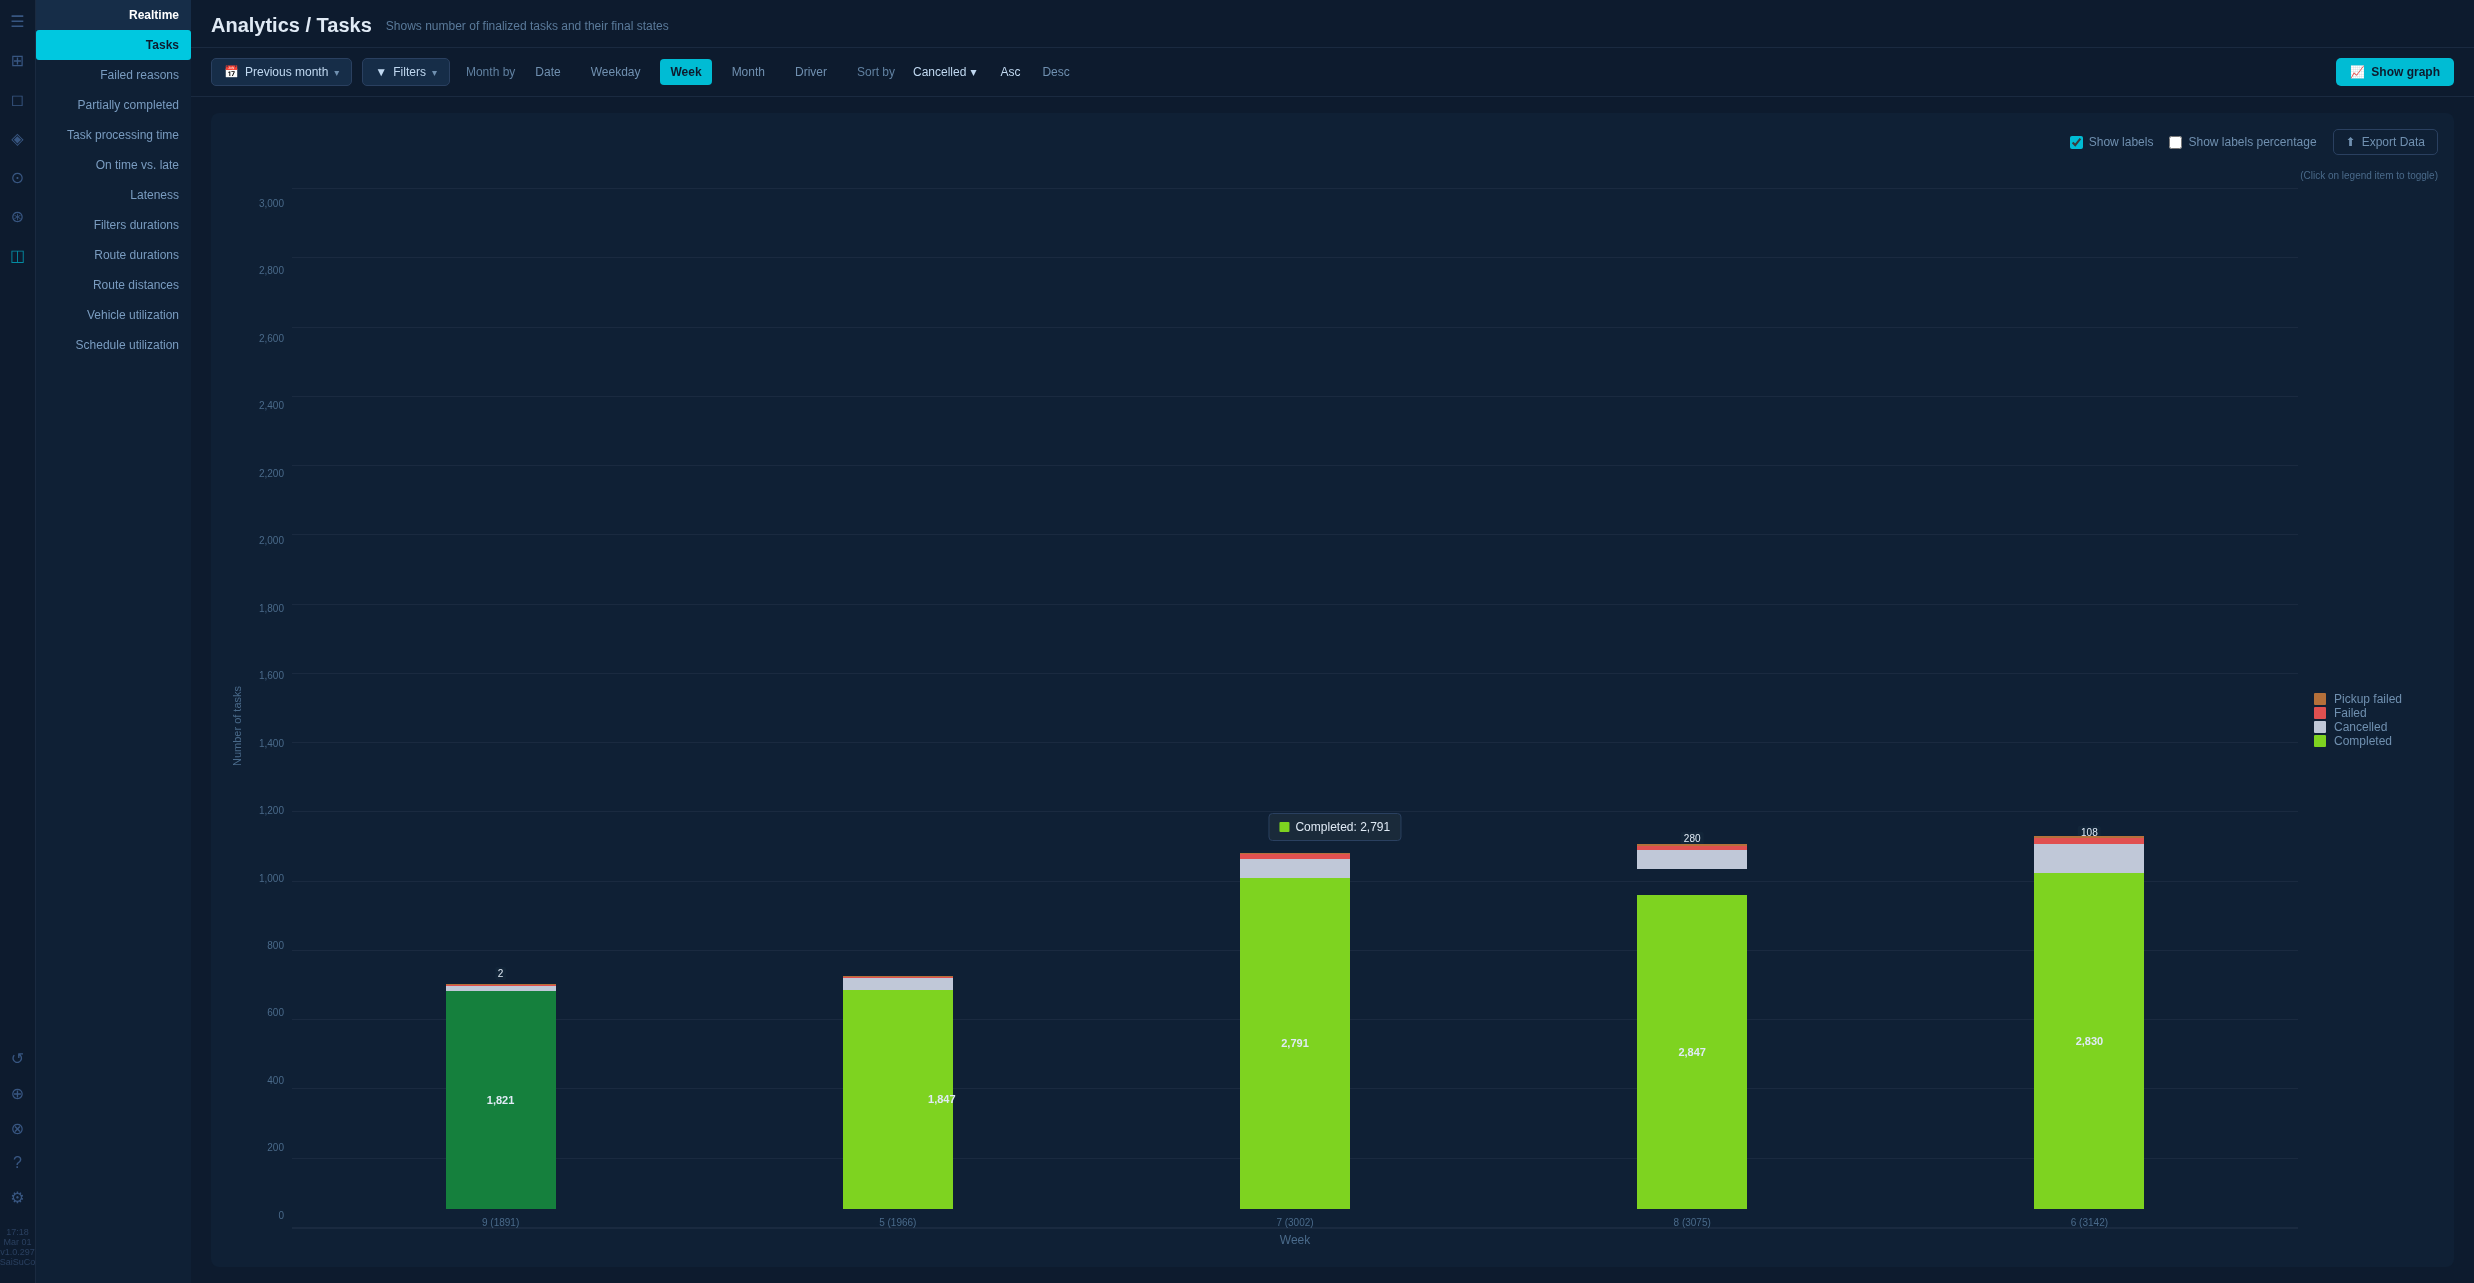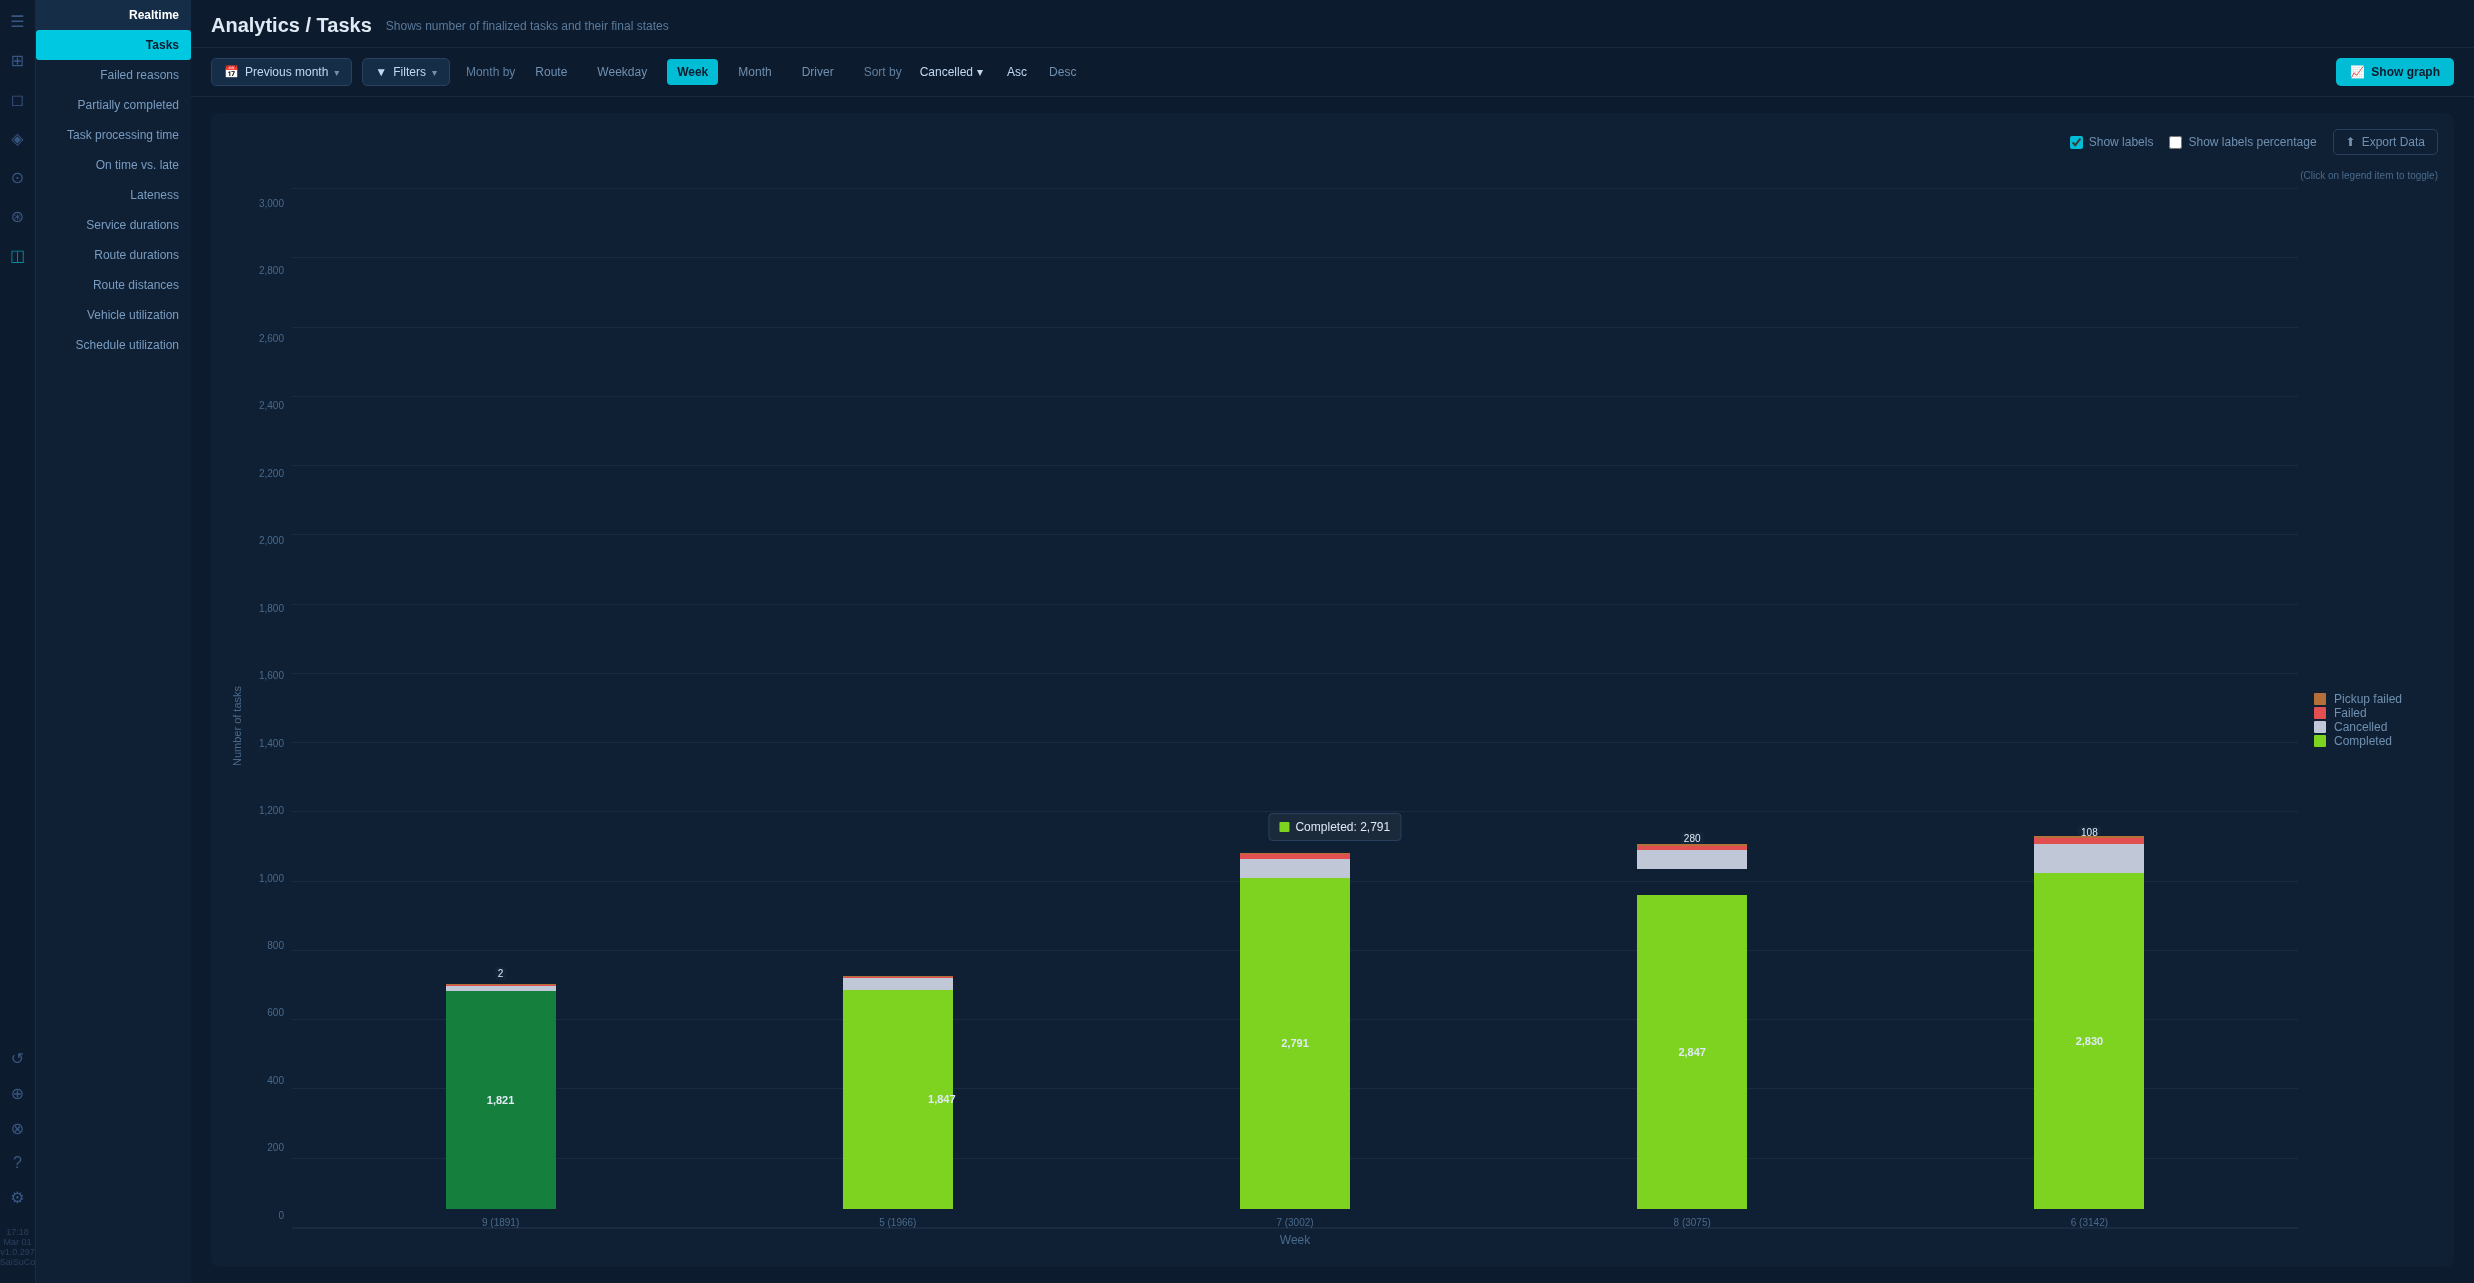--- a/index.html
+++ b/index.html
@@ -384,21 +384,21 @@
 </div>
 
 <div class="sidebar">
   <div class="sidebar-item active-top">Realtime</div>
   <div class="sidebar-item active">Tasks</div>
   <div class="sidebar-item">Failed reasons</div>
   <div class="sidebar-item">Partially completed</div>
   <div class="sidebar-item">Task processing time</div>
   <div class="sidebar-item">On time vs. late</div>
   <div class="sidebar-item">Lateness</div>
-  <div class="sidebar-item">Service durations</div>
+  <div class="sidebar-item">Filters durations</div>
   <div class="sidebar-item">Route durations</div>
   <div class="sidebar-item">Route distances</div>
   <div class="sidebar-item">Vehicle utilization</div>
   <div class="sidebar-item">Schedule utilization</div>
 </div>
 
 <div class="main">
 
   <div class="header">
     <span class="header-title">Analytics / Tasks</span>
@@ -411,21 +411,21 @@
       <span>Previous month</span>
       <span class="chevron">▾</span>
     </button>
     <button class="toolbar-btn">
       <span>▼</span>
       <span>Filters</span>
       <span class="chevron">▾</span>
     </button>
 
     <span class="group-by-label">Month by</span>
-    <button class="group-btn">Route</button>
+    <button class="group-btn">Date</button>
     <button class="group-btn">Weekday</button>
     <button class="group-btn active">Week</button>
     <button class="group-btn">Month</button>
     <button class="group-btn">Driver</button>
 
     <span class="sort-by-label">Sort by</span>
     <button class="sort-btn">
       <span>Cancelled</span>
       <span>▾</span>
     </button>

